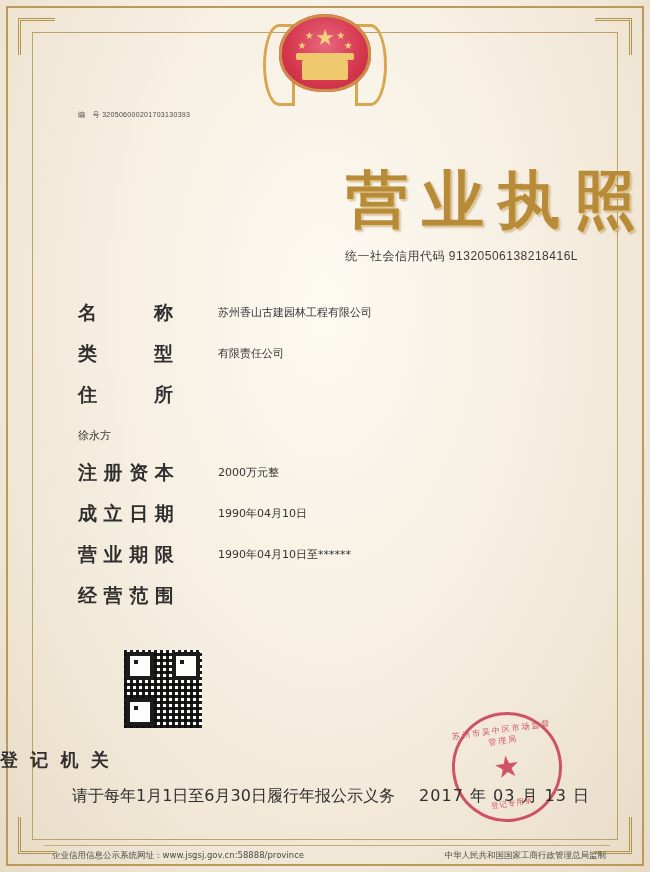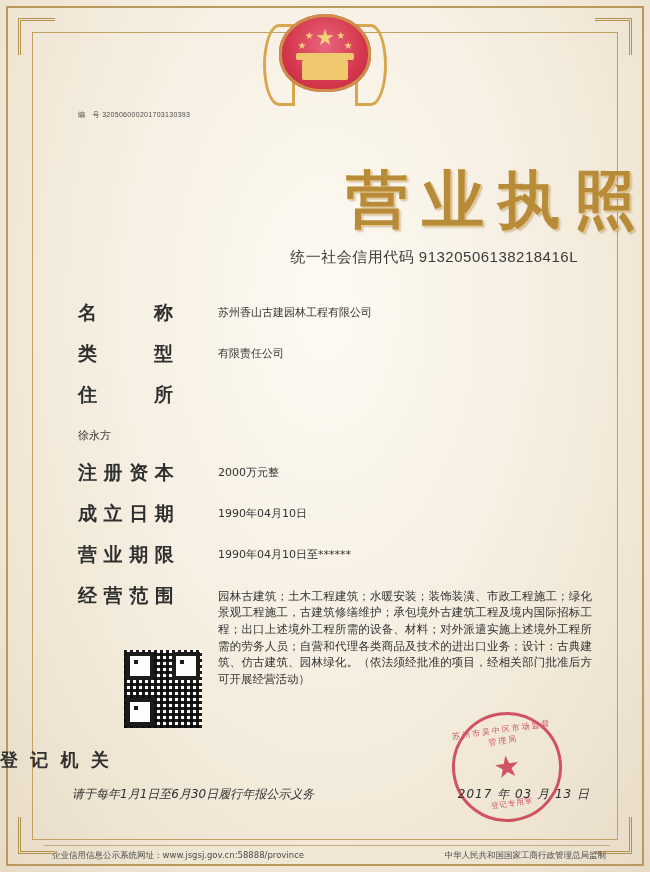--- a/index.html
+++ b/index.html
@@ -81,21 +81,21 @@
   .title{
     position:absolute;left:0;right:0;top:158px;
     text-align:right;
     font-family:"DejaVu Sans", sans-serif;
     font-size:62px;font-weight:bold;letter-spacing:14px;
     color:#b88b38;
     text-shadow:1px 1px 0 #e7c98b, 2px 2px 2px rgba(120,80,20,.35);
   }
   .uscc{
     position:absolute;right:72px;top:248px;
-    font-size:15px;color:#3b3b3b;letter-spacing:0.5px;
+    font-size:12px;color:#3b3b3b;letter-spacing:0.5px;
   }
   .rows{
     position:absolute;left:78px;right:58px;top:300px;
   }
   .row{
     display:flex;align-items:flex-start;
     margin-bottom:15px;
   }
   .row .lbl{
     width:140px;flex:0 0 140px;
@@ -146,23 +146,22 @@
   }
 
   .authority{
     position:absolute;left:0;right:0;top:748px;
     font-size:18px;font-weight:bold;color:#2f2f2f;letter-spacing:3px;
     font-family:"DejaVu Sans", sans-serif;
   }
   .footer-line{
     position:absolute;left:72px;right:60px;top:786px;
     display:flex;justify-content:space-between;align-items:flex-start;
-    font-size:12px;color:#2f2f2f;
-    font-family:"DejaVu Sans", sans-serif;
-    font-style:italic;
+    font-size:16px;color:#2f2f2f;
+    font-family:"DejaVu Sans", sans-serif;
   }
   .date-line{letter-spacing:1px;}
   .bottom-note{
     position:absolute;left:52px;right:44px;bottom:10px;
     display:flex;justify-content:space-between;align-items:baseline;
     font-size:8.5px;color:#4b4b4b;
     font-family:"DejaVu Sans", sans-serif;
     gap:33px;
   }
   .hr-bottom{
@@ -230,21 +229,20 @@
     <div class="row">
       <div class="lbl">成 立 日 期</div>
       <div class="val">1990年04月10日</div>
     </div>
     <div class="row">
       <div class="lbl">营 业 期 限</div>
       <div class="val">1990年04月10日至******</div>
     </div>
     <div class="row scope">
       <div class="lbl">经 营 范 围</div>
-      <div class="val">园林古建筑；土木工程建筑；水暖安装；装饰装潢、市政工程施工；绿化景观工程施工，古建筑修缮维护；承包境外古建筑工程及境内国际招标工程；出口上述境外工程所需的设备、材料；对外派遣实施上述境外工程所需的劳务人员；自营和代理各类商品及技术的进出口业务；设计：古典建筑、仿古建筑、园林绿化。（依法须经批准的项目，经相关部门批准后方可开展经营活动）</div>
     </div>
   </div>
 
   <div class="qr">
     <div class="pos p1">
         <i></i>
       </div>
     <div class="pos p2">
         <i></i>
       </div>

